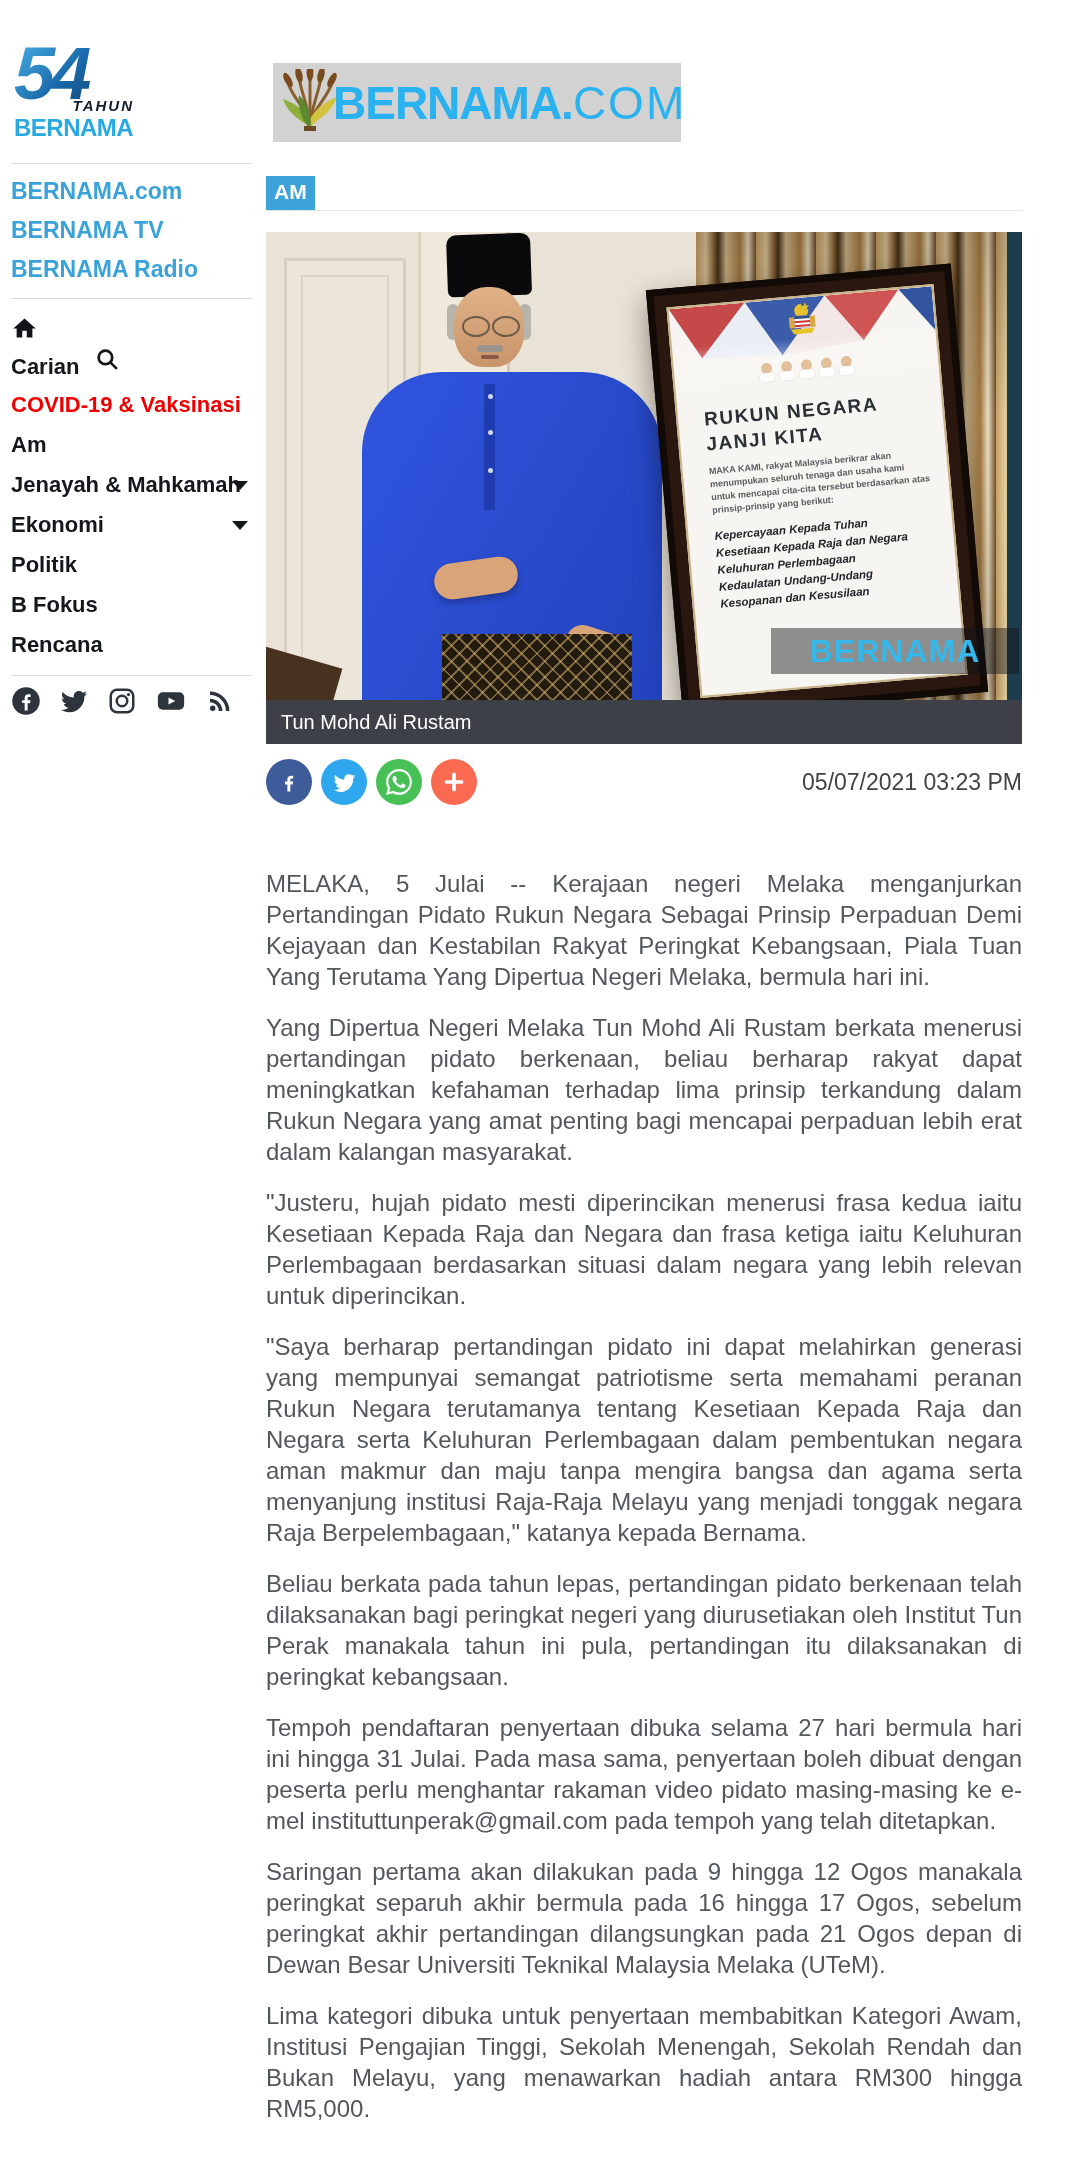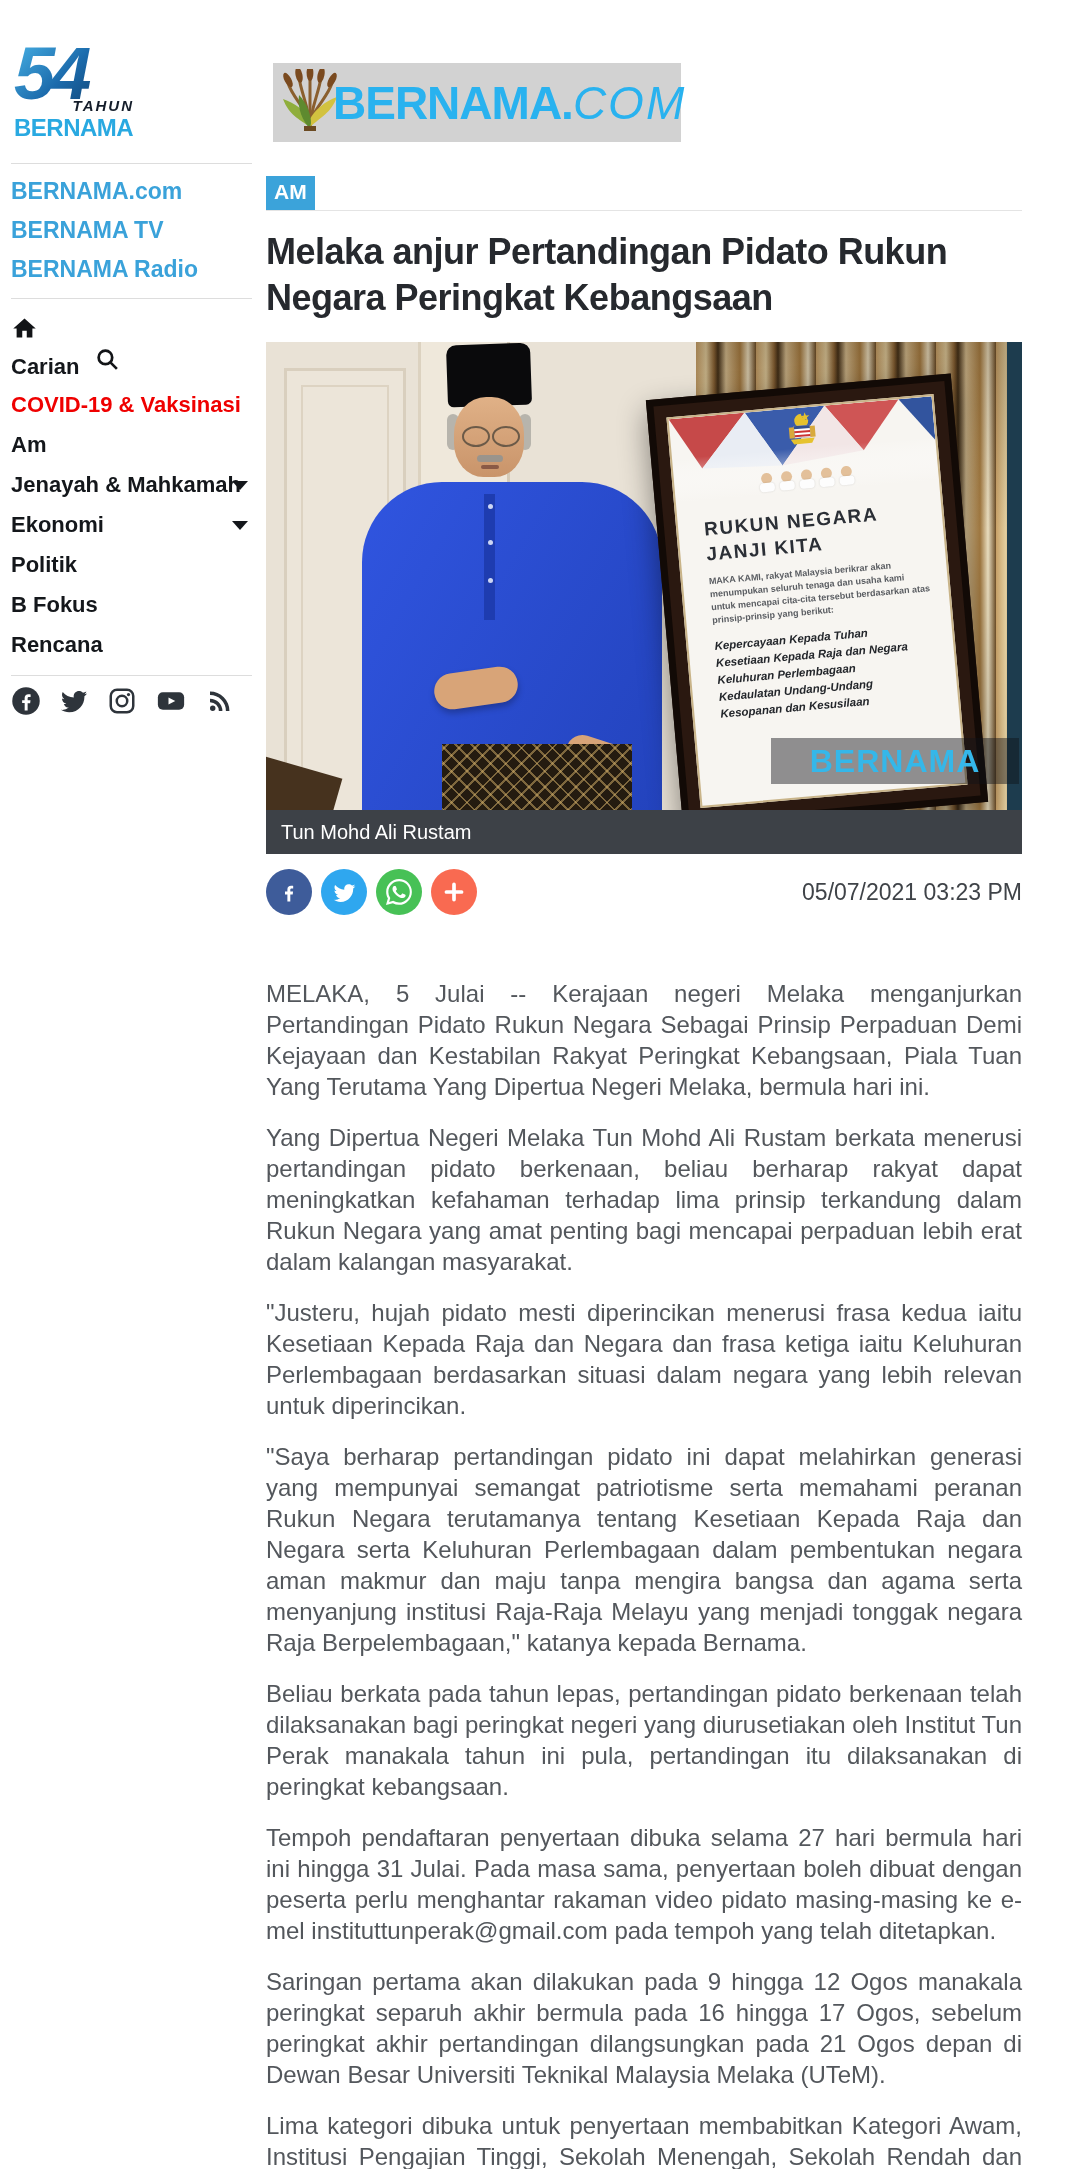--- a/index.html
+++ b/index.html
@@ -11,21 +11,21 @@
   .logo{position:absolute;left:14px;top:44px;width:124px;cursor:pointer;}
   .logo-54{font-size:74px;font-weight:900;font-style:italic;line-height:.82;letter-spacing:-5px;
     background:linear-gradient(135deg,#47b0e4 0%,#1b6aab 45%,#0c2f55 100%);
     -webkit-background-clip:text;background-clip:text;color:transparent;}
   .logo-tahun{text-align:right;font-style:italic;font-weight:700;font-size:15px;letter-spacing:2px;color:#141d2a;margin-top:-8px;padding-right:4px;}
   .logo-bernama{font-weight:800;font-size:24px;color:#29a9e1;letter-spacing:-0.5px;}
   .banner{position:absolute;left:273px;top:63px;width:408px;height:79px;background:#d2d2d2;display:flex;align-items:center;padding-left:8px;box-sizing:border-box;cursor:pointer;}
   .banner-plant{flex:none;margin-right:-6px;}
   .banner-text{font-size:46px;color:#29b2ef;white-space:nowrap;}
   .banner-bold{font-weight:800;letter-spacing:-1px;}
-  .banner-light{font-weight:400;letter-spacing:2px;font-style:italic;}
+  .banner-light{font-weight:400;letter-spacing:2px;}
 
   
   .content{display:flex;align-items:flex-start;}
   .sidebar{width:241px;margin-left:11px;border-top:1px solid #ddd;padding-top:8px;flex:none;}
   .main{width:756px;margin-left:14px;flex:none;}
 
   
   .side-link{font-size:23px;font-weight:700;color:#3aa2da;line-height:39px;cursor:pointer;}
   .side-sep{border-top:1px solid #ddd;margin:9px 0;}
   .side-row{line-height:38px;position:relative;cursor:pointer;}
@@ -206,21 +206,20 @@
             </svg>
         </span>
       </div>
     </aside>
 
     <main class="main">
       <div class="badge-row">
         <span class="badge">AM</span>
       </div>
 
-      <h1 class="headline">Melaka anjur Pertandingan Pidato Rukun Negara Peringkat Kebangsaan</h1>
 
       <div class="photo-wrap">
         <div class="photo">
           <div class="panel-a"></div>
           <div class="panel-b"></div>
           <div class="curtain"></div>
 
           <div class="man">
             <div class="tunic"></div>
             <div class="placket"></div>

